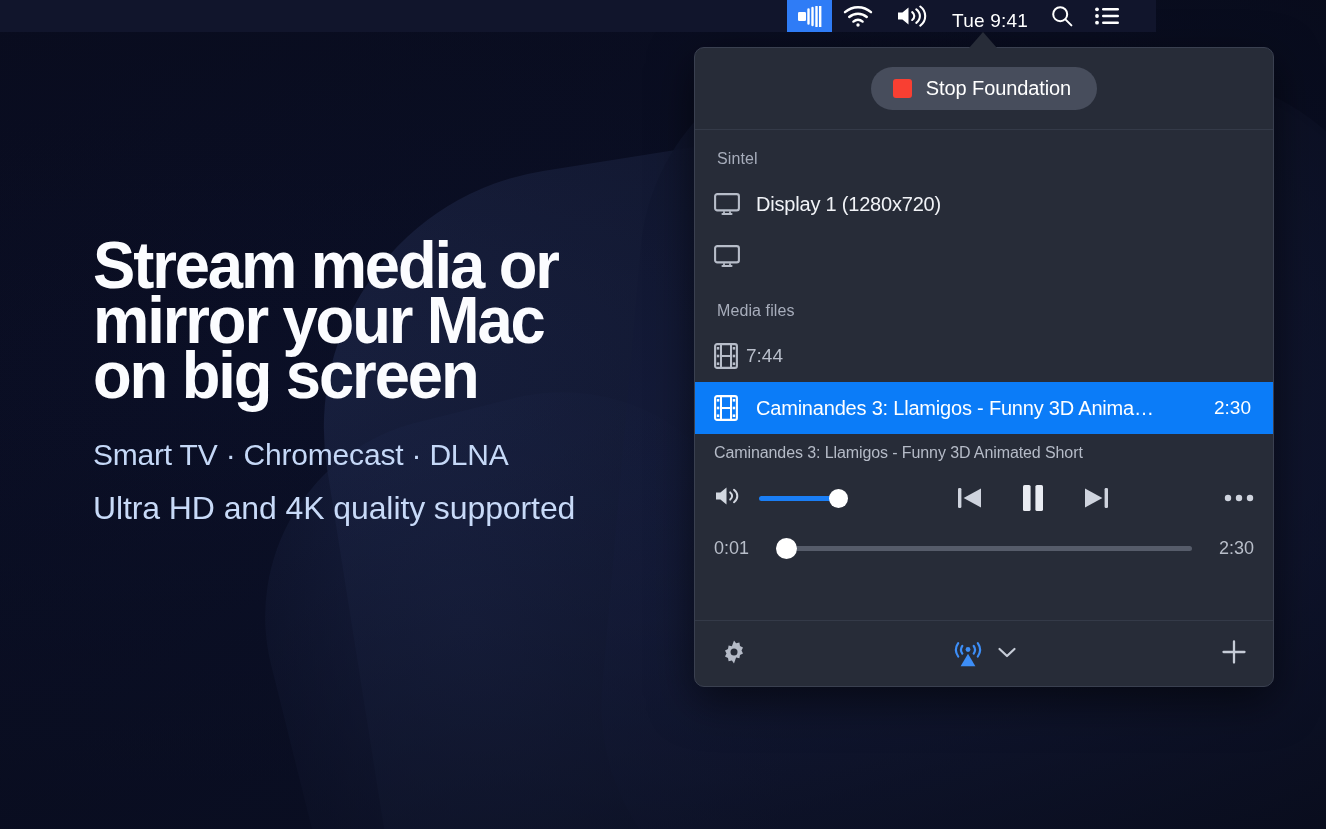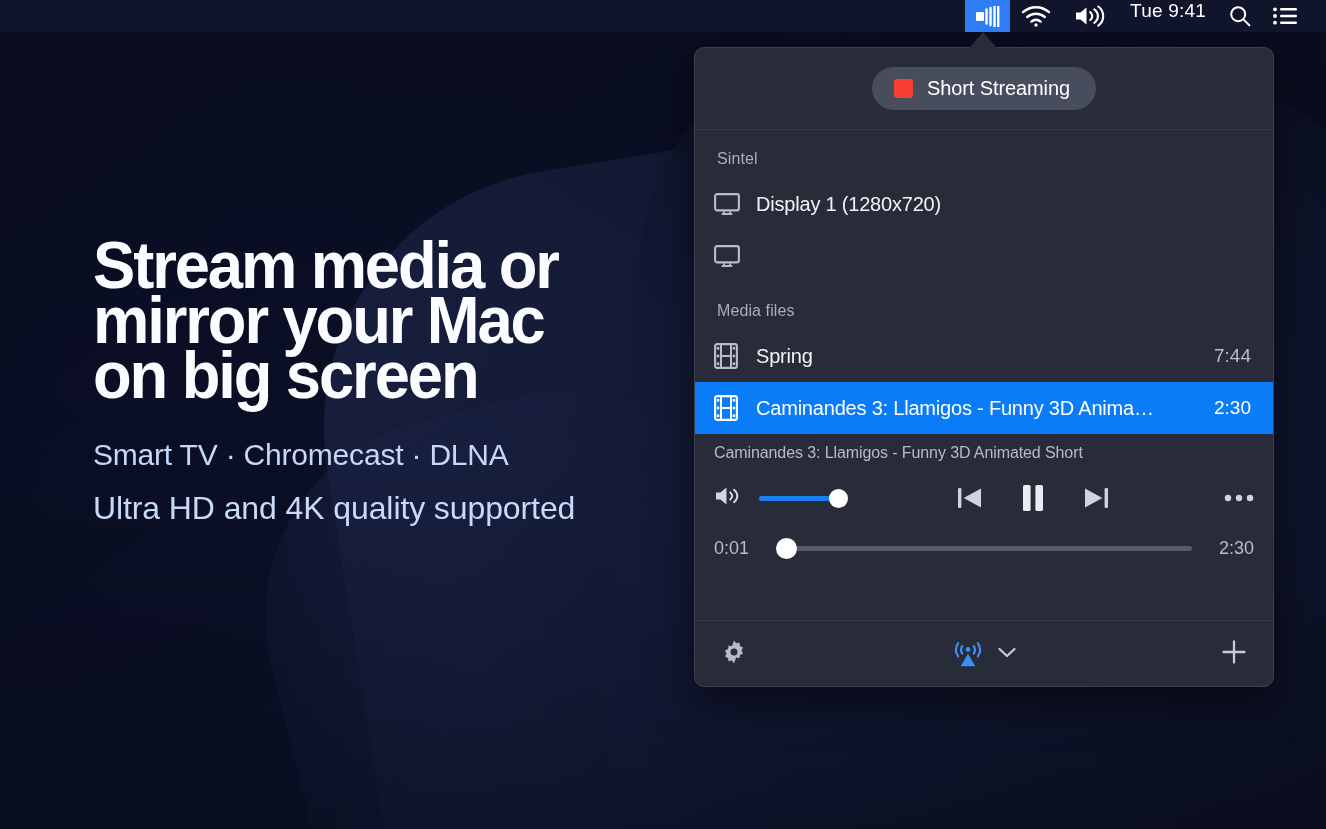--- a/index.html
+++ b/index.html
@@ -44,24 +44,24 @@
     transform: rotate(-14deg);
   }
   .bg-vignette {
     position: absolute; inset: 0;
     background: radial-gradient(ellipse at 18% 45%, rgba(10,13,32,.0) 0%, rgba(8,11,26,.55) 70%, rgba(7,10,24,.85) 100%);
   }
 
   
   .menubar {
     position: absolute; top: 0; left: 0;
-    width: 1326px; height: 32px;
+    width: 1156px; height: 32px;
     background: #11152c;
-    display: flex; align-items: flex-start; justify-content: flex-end;
-    padding-right: 18px;
+    display: flex; align-items: flex-end; justify-content: flex-end;
+    padding-right: 26px;
     z-index: 30;
   }
   .mb-item {
     height: 32px;
     display: flex; align-items: center; justify-content: center;
     padding: 0 11px;
     color: #ffffff;
   }
   .mb-item.active {
     background: #2f7cf6;
@@ -270,21 +270,21 @@
       </svg>
     </div>
   </div>
   <div class="mb-pointer"></div>
 
   <div class="panel">
 
     <div class="panel-top">
       <div class="stop-btn">
         <div class="stop-square"></div>
-        <span>Short Streaming</span>
+        <span>Stop Foundation</span>
       </div>
     </div>
 
     <div class="list-area">
       <div class="sec-head">Sintel</div>
 
       <div class="row">
         <span class="ricon">
           <svg width="26" height="23" viewBox="0 0 26 23" fill="none">
             <rect x="1.1" y="1.1" width="23.8" height="16.3" rx="2.2" stroke="#b7bdc9" stroke-width="2.1"></rect>
@@ -315,21 +315,20 @@
             <rect x="1.1" y="1.1" width="21.8" height="23.8" rx="2" stroke="#b7bdc9" stroke-width="2.1"></rect>
             <path d="M7 1.6v22.8M17 1.6v22.8M7 13h10" stroke="#b7bdc9" stroke-width="2"></path>
             <rect x="2.8" y="4" width="2.5" height="2.6" fill="#b7bdc9"></rect>
             <rect x="2.8" y="11.7" width="2.5" height="2.6" fill="#b7bdc9"></rect>
             <rect x="2.8" y="19.4" width="2.5" height="2.6" fill="#b7bdc9"></rect>
             <rect x="18.7" y="4" width="2.5" height="2.6" fill="#b7bdc9"></rect>
             <rect x="18.7" y="11.7" width="2.5" height="2.6" fill="#b7bdc9"></rect>
             <rect x="18.7" y="19.4" width="2.5" height="2.6" fill="#b7bdc9"></rect>
           </svg>
         </span>
-        <span class="rlabel">Spring</span>
         <span class="rtime">7:44</span>
       </div>
 
       <div class="row selected">
         <span class="ricon">
           <svg width="24" height="26" viewBox="0 0 24 26" fill="none">
             <rect x="1.1" y="1.1" width="21.8" height="23.8" rx="2" stroke="#ffffff" stroke-width="2.1"></rect>
             <path d="M7 1.6v22.8M17 1.6v22.8M7 13h10" stroke="#ffffff" stroke-width="2"></path>
             <rect x="2.8" y="4" width="2.5" height="2.6" fill="#ffffff"></rect>
             <rect x="2.8" y="11.7" width="2.5" height="2.6" fill="#ffffff"></rect>

